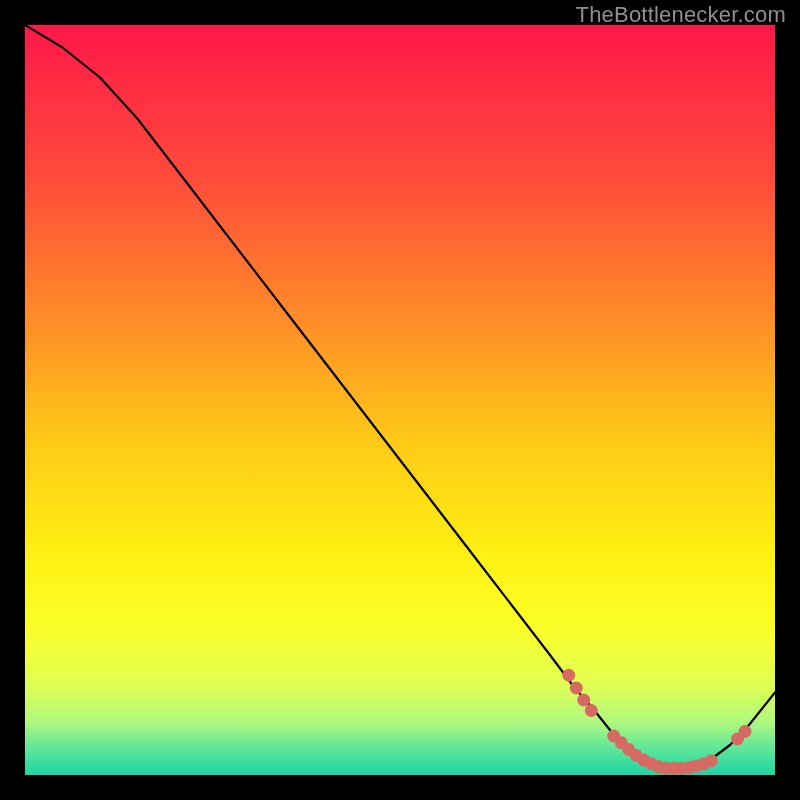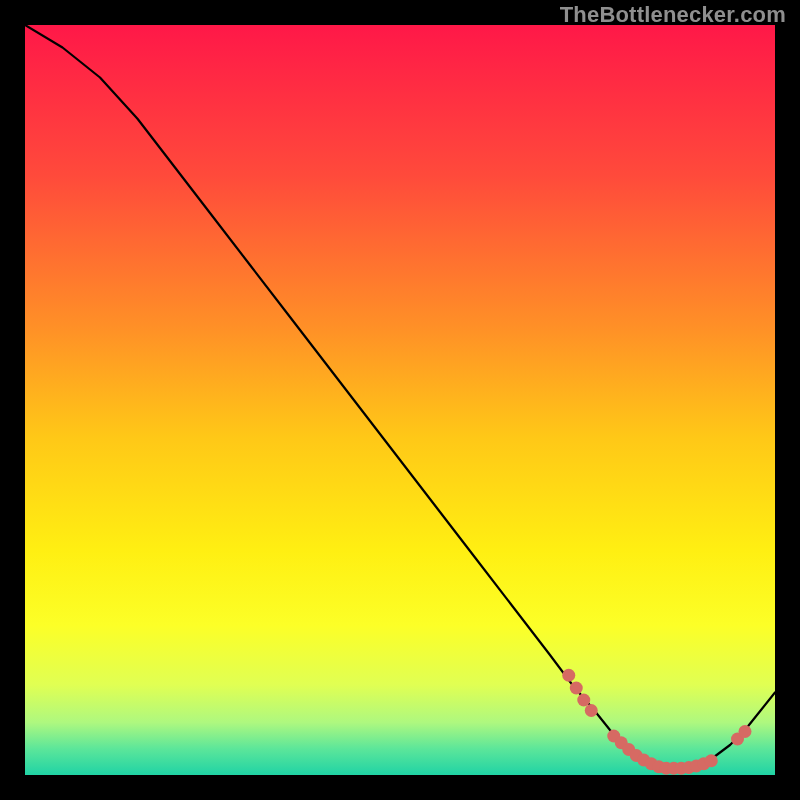--- a/index.html
+++ b/index.html
@@ -9,21 +9,20 @@
     height: 800px;
     background: #000;
     overflow: hidden;
     font-family: Arial, Helvetica, sans-serif;
   }
   .stage {
     position: relative;
     width: 800px;
     height: 800px;
     background: #000;
-    font-weight: bold;
   }
   .plot {
     position: absolute;
     left: 25px;
     top: 25px;
     width: 750px;
     height: 750px;
   }
   .plot svg {
     display: block;

